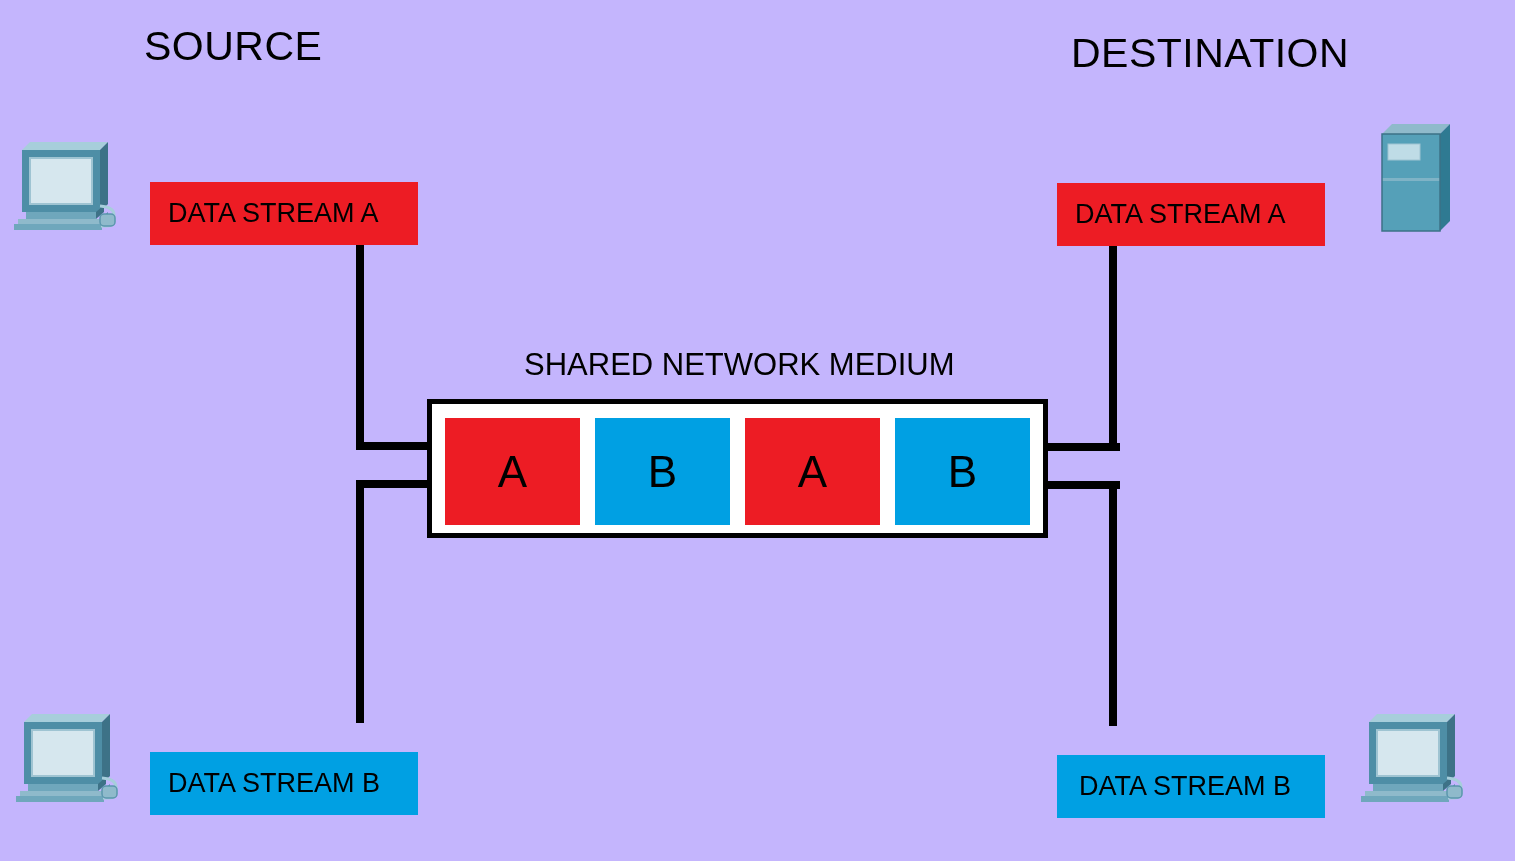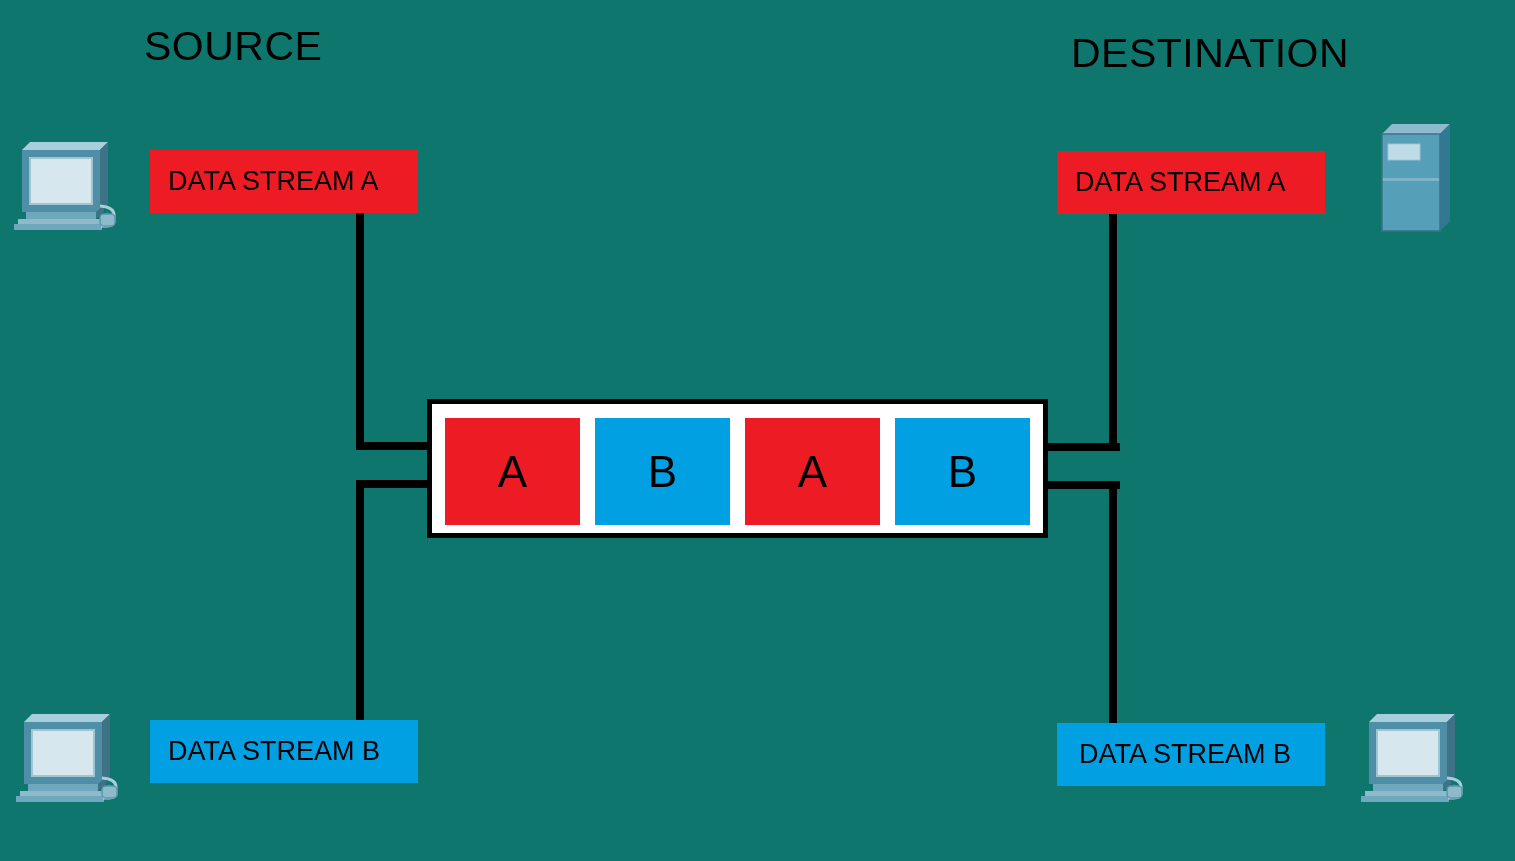--- a/index.html
+++ b/index.html
@@ -8,21 +8,21 @@
     padding: 0;
     background: #ffffff;
   }
   body {
     font-family: "Liberation Sans", sans-serif;
   }
   #stage {
     position: relative;
     width: 1515px;
     height: 861px;
-    background: #0f766e;
+    background: #c4b5fd;
     overflow: hidden;
   }
 
   
   .heading {
     position: absolute;
     font-size: 41px;
     font-weight: 400;
     color: #000000;
     letter-spacing: 0.5px;
@@ -46,20 +46,21 @@
   
   .stream-box {
     position: absolute;
     display: flex;
     align-items: center;
     box-sizing: border-box;
     font-size: 27px;
     color: #000000;
     line-height: 1;
     white-space: nowrap;
+    margin-top: 32px;
   }
   .stream-box.red  { background: #ED1C24; }
   .stream-box.blue { background: #00A0E3; text-align: right; }
 
   #box-src-a  { left: 150px;  top: 150px; width: 268px; height: 63px; padding-left: 18px; }
   #box-src-b  { left: 150px;  top: 720px; width: 268px; height: 63px; padding-left: 18px; }
   #box-dst-a  { left: 1057px; top: 151px; width: 268px; height: 63px; padding-left: 18px; }
   #box-dst-b  { left: 1057px; top: 723px; width: 268px; height: 63px; padding-left: 22px; }
 
   
@@ -217,20 +218,21 @@
   </div>
 
   <div class="stream-box red" id="box-dst-a">
     <span>DATA STREAM A</span>
   </div>
 
   <div class="stream-box blue" id="box-dst-b">
     <span>DATA STREAM B</span>
   </div>
 
+  <div class="medium-title">SHARED NETWORK MEDIUM</div>
 
   <div id="medium-box">
     <div id="medium-slots">
       <div class="slot red">
         <span>A</span>
       </div>
       <div class="slot blue">
         <span>B</span>
       </div>
       <div class="slot red">

